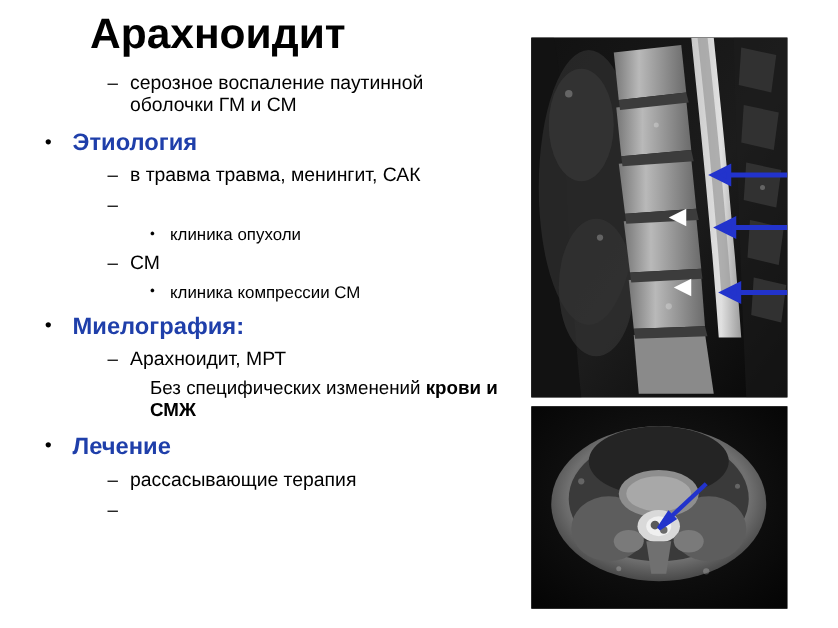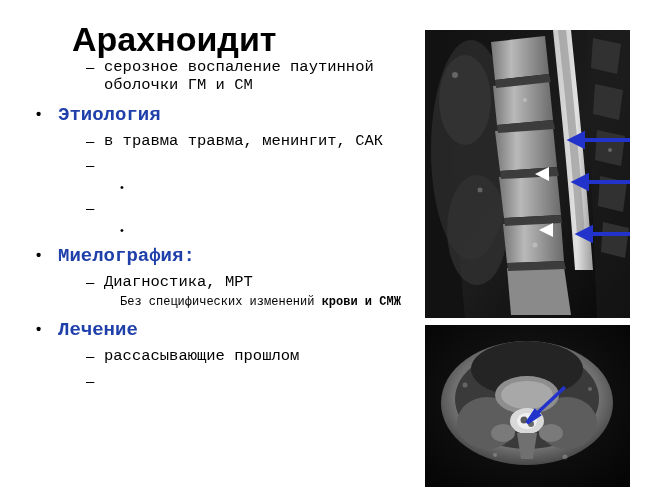--- a/index.html
+++ b/index.html
@@ -14,21 +14,21 @@
     background: #ffffff;
     overflow: hidden;
     font-family: "Liberation Sans", sans-serif;
     color: #000000;
   }
 
   
   .slide-title {
     position: absolute;
     left: 72px;
-    top: 20px;
+    top: 8px;
     font-size: 34px;
     font-weight: bold;
     letter-spacing: 0px;
     color: #000000;
     white-space: nowrap;
   }
 
   
   .outline {
     position: absolute;
@@ -41,21 +41,21 @@
     display: flex;
     align-items: flex-start;
     line-height: 1.18;
   }
 
   .bullet {
     flex: 0 0 auto;
     text-align: left;
     color: #000;
   }
-  .txt { flex: 1 1 auto; font-family: Liberation Mono, monospace; }
+  .txt { flex: 1 1 auto; }
 
   
   .lvl1 {
     margin-top: 9px;
     margin-bottom: 2px;
     font-size: 19px;
     font-weight: bold;
     color: #1f3faa;
   }
   .lvl1 .bullet {
@@ -88,21 +88,21 @@
   .lvl3 .bullet {
     width: 16px;
     font-size: 11px;
     position: relative;
     top: 1px;
   }
 
   
   .lvl4 {
     margin-top: 4px;
-    font-size: 12px;
+    font-size: 15px;
     color: #000;
     padding-left: 84px;
     line-height: 1.22;
   }
   .lvl4 .bullet { width: 0; }
   .lvl4 b { font-weight: bold; }
 
   
   .mri {
     position: absolute;
@@ -149,53 +149,56 @@
       <span class="bullet">–</span>
       <span class="txt">в травма травма, менингит, САК</span>
     </div>
 
     <div class="li lvl2">
       <span class="bullet">–</span>
     </div>
 
     <div class="li lvl3">
       <span class="bullet">•</span>
-    </div>
-
-    <div class="li lvl2">
-      <span class="bullet">–</span>
+      <span class="txt">клиника опухоли</span>
+    </div>
+
+    <div class="li lvl2">
+      <span class="bullet">–</span>
+      <span class="txt">СМ</span>
     </div>
 
     <div class="li lvl3">
       <span class="bullet">•</span>
+      <span class="txt">клиника  компрессии СМ</span>
     </div>
 
     <div class="li lvl1">
       <span class="bullet">•</span>
       <span class="txt">Миелография:</span>
     </div>
 
     <div class="li lvl2">
       <span class="bullet">–</span>
-      <span class="txt">Диагностика, МРТ</span>
+      <span class="txt">Арахноидит, МРТ</span>
     </div>
 
     <div class="li lvl4">
       <span class="bullet"></span>
       <span class="txt"><span>Без специфических изменений </span><b>крови и СМЖ</b></span>
     </div>
 
     <div class="li lvl1">
       <span class="bullet">•</span>
       <span class="txt">Лечение</span>
     </div>
 
     <div class="li lvl2">
       <span class="bullet">–</span>
-      <span class="txt">рассасывающие прошлом</span>
+      <span class="txt">рассасывающие терапия</span>
     </div>
 
     <div class="li lvl2">
       <span class="bullet">–</span>
     </div>
 
   </div>
 
   <div class="mri" id="mri-sagittal">
     <svg viewBox="0 0 205 288" preserveAspectRatio="none">

